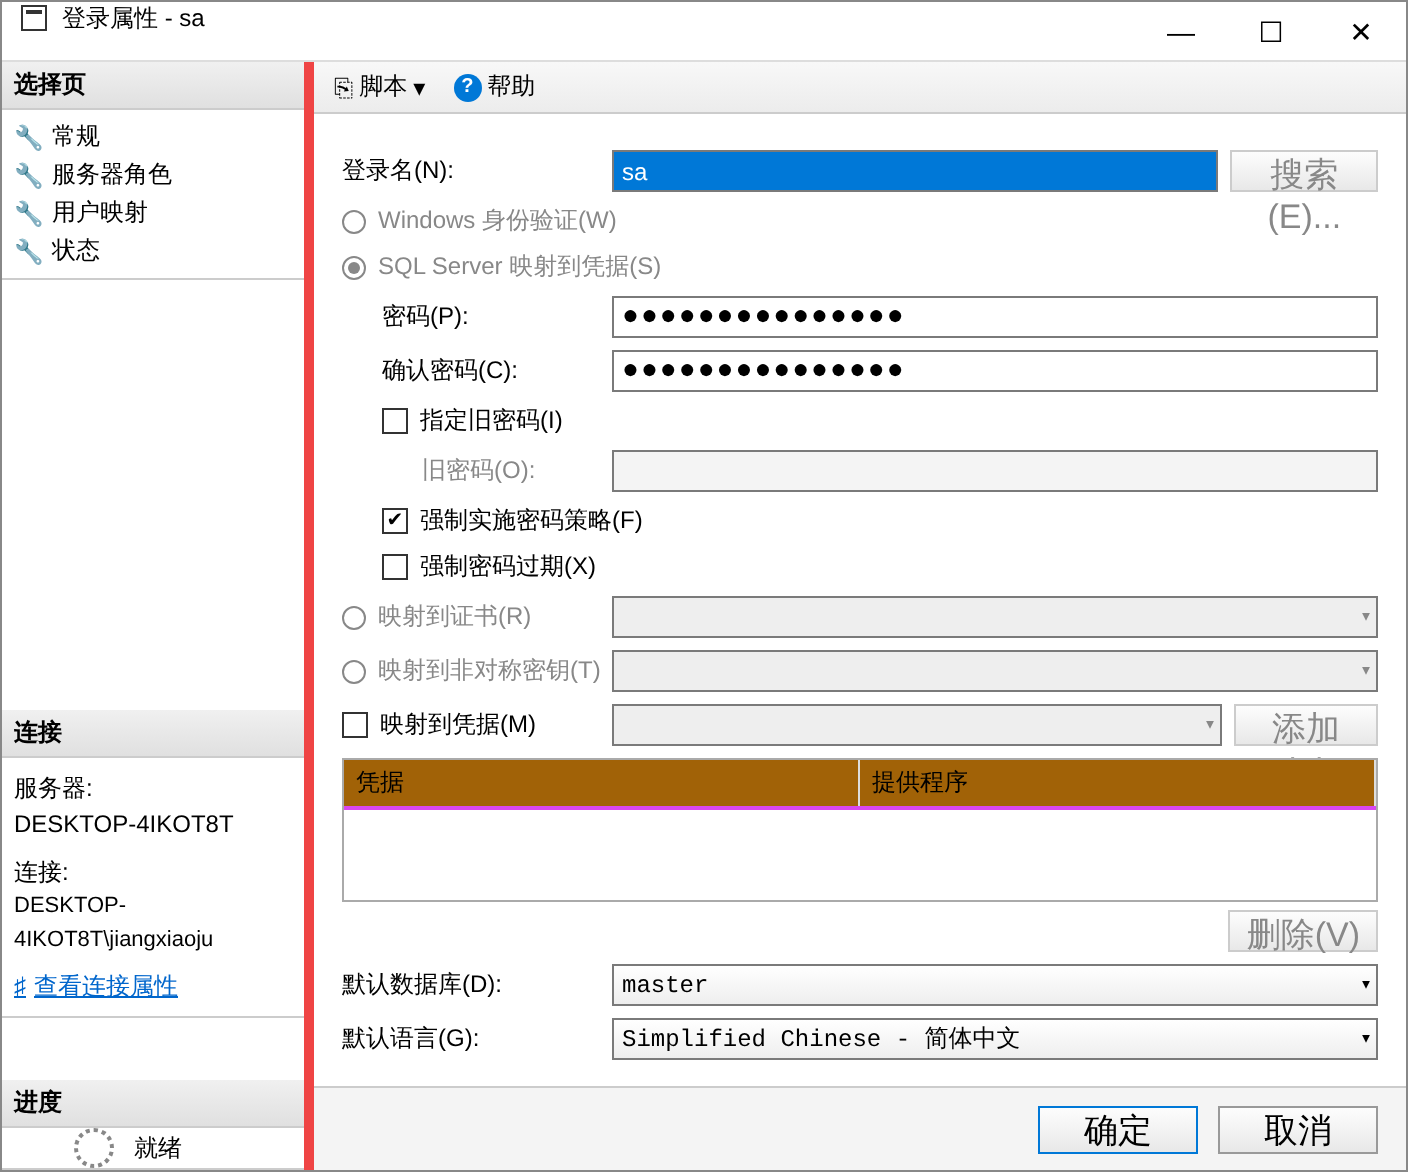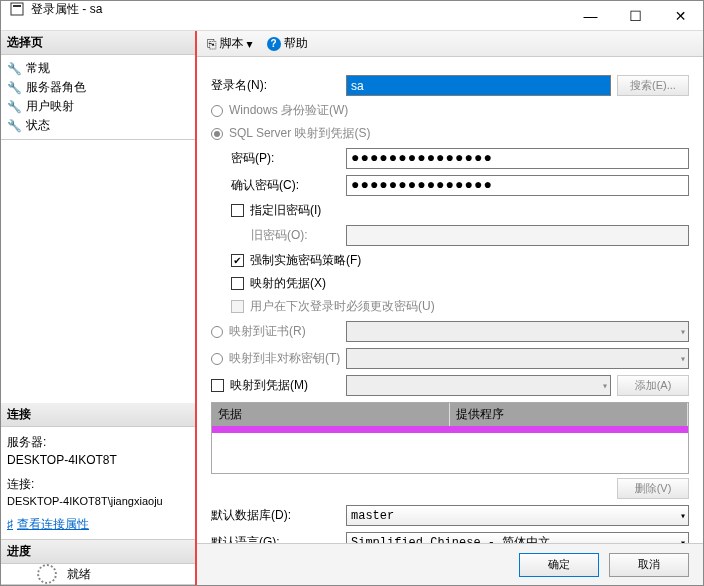--- a/index.html
+++ b/index.html
@@ -4,21 +4,21 @@
 <style>
 * { box-sizing: border-box; margin: 0; padding: 0; }
 body { font-family: "Microsoft YaHei", "SimSun", Tahoma, sans-serif; font-size: 12px; background: #fff; overflow: hidden; }
 .window { width: 704px; height: 586px; border: 1px solid #888; display: flex; flex-direction: column; background: #fff; }
 .titlebar { height: 30px; display: flex; align-items: flex-start; padding: 0 0 0 8px; background: #fff; border-bottom: 1px solid #ddd; }
 .titlebar .icon { width: 16px; height: 16px; margin-right: 6px; }
 .titlebar .title { flex: 1; }
 .winbtns { display: flex; height: 100%; }
 .winbtn { width: 45px; display: flex; align-items: center; justify-content: center; font-size: 14px; }
 .body { flex: 1; display: flex; overflow: hidden; }
-.sidebar { width: 196px; display: flex; flex-direction: column; border-right: 2px solid #ef4444; }
+.sidebar { width: 156px; display: flex; flex-direction: column; border-right: 5px solid #ef4444; gap: 31px; }
 .side-section { border-bottom: 1px solid #ccc; }
 .side-head { background: linear-gradient(#f0f0f0,#e0e0e0); font-weight: bold; padding: 3px 6px; border-bottom: 1px solid #ccc; }
 .side-items { padding: 4px 6px; }
 .side-item { display: flex; align-items: center; gap: 4px; padding: 1px 0; color: #000; }
 .side-item .wrench { color: #555; }
 .conn-body { padding: 6px; font-size: 12px; line-height: 1.5; }
 .conn-link { color: #0066cc; text-decoration: underline; display: flex; align-items: center; gap: 4px; margin-top: 6px; }
 .progress-body { display: flex; align-items: center; gap: 10px; margin-left: 36px; }
 .spinner { width: 20px; height: 20px; border: 2px dotted #888; border-radius: 50%; }
 .sidebar-flex { flex: 1; }
@@ -27,30 +27,30 @@
 .toolbar .tbtn { display: flex; align-items: center; gap: 3px; padding: 2px 4px; }
 .content { flex: 1; padding: 18px 14px 8px 14px; overflow: hidden; }
 .row { display: flex; align-items: center; margin-bottom: 6px; }
 .lbl { width: 135px; padding-left: 0; }
 .lbl.indent1 { padding-left: 20px; }
 .lbl.indent2 { padding-left: 40px; }
 .field { flex: 1; display: flex; gap: 6px; }
 .txtinput { height: 21px; border: 1px solid #7a7a7a; padding: 0 4px; font-family: inherit; font-size: 12px; width: 100%; }
 .txtinput.highlight { background: #0078d7; color: #fff; }
 .txtinput.disabled { background: #f4f4f4; color: #888; }
-.btn { height: 21px; min-width: 72px; padding: 0 8px; background: linear-gradient(#fdfdfd,#e8e8e8); border: 1px solid #999; font-family: inherit; font-size: 11px; }
+.btn { height: 21px; min-width: 72px; padding: 0 8px; background: linear-gradient(#fdfdfd,#e8e8e8); border: 1px solid #999; font-family: inherit; font-size: 17px; }
 .btn.disabled { color: #888; border-color: #ccc; }
 .radio, .chk { display: flex; align-items: center; gap: 6px; }
 .radio.disabled, .chk.disabled, .disabled-text { color: #888; }
 .passdots { letter-spacing: 1px; font-size: 14px; }
 .combo { height: 21px; border: 1px solid #7a7a7a; background: linear-gradient(#fff,#eee); display: flex; align-items: center; justify-content: space-between; padding: 0 2px 0 4px; font-family: "Courier New", monospace; width: 100%; }
 .combo .arrow { font-size: 10px; }
 .combo.disabled { background: #eee; color: #888; }
 .grid { border: 1px solid #aaa; height: 72px; background: #fff; }
-.grid-head { display: flex; border-bottom: 7px solid #d946ef; background: #a3a3a3; }
+.grid-head { display: flex; border-bottom: 2px solid #d946ef; background: #a16207; }
 .grid-col { flex: 1; padding: 3px 6px; border-right: 1px solid #ddd; }
 .footer { height: 42px; border-top: 1px solid #ccc; display: flex; align-items: center; justify-content: flex-end; padding: 14px 14px; gap: 10px; background: #f4f4f4; }
 .btn.footer-btn { min-width: 80px; height: 24px; }
 .btn.primary { border-color: #0078d7; }
 .help-icon { width: 14px; height: 14px; border-radius: 50%; background: #0078d7; color: #fff; display: inline-flex; align-items: center; justify-content: center; font-size: 10px; font-weight: bold; }
 .chk-box { width: 13px; height: 13px; border: 1px solid #333; display: inline-flex; align-items: center; justify-content: center; background: #fff; font-size: 10px; line-height: 1; }
 .chk-box.checked::after { content: "✔"; color: #000; }
 .chk-box.disabled { border-color: #bbb; background: #f4f4f4; }
 .radio-circle { width: 12px; height: 12px; border: 1px solid #888; border-radius: 50%; display: inline-flex; align-items: center; justify-content: center; }
 .radio-circle.selected::after { content: ""; width: 6px; height: 6px; background: #888; border-radius: 50%; }
@@ -183,27 +183,21 @@
 
         <div class="row" style="padding-left:20px">
           <div class="chk">
             <span class="chk-box checked"></span>
             <span>强制实施密码策略(F)</span>
           </div>
         </div>
         <div class="row" style="padding-left:20px">
           <div class="chk">
             <span class="chk-box"></span>
-            <span>映射的凭据(X)</span>
-          </div>
-        </div>
-        <div class="row" style="padding-left:20px">
-          <div class="chk disabled">
-            <span class="chk-box disabled"></span>
-            <span>用户在下次登录时必须更改密码(U)</span>
+            <span>强制密码过期(X)</span>
           </div>
         </div>
 
         <div class="row">
           <div class="lbl">
               <div class="radio disabled">
                 <span class="radio-circle"></span>
                 <span>映射到证书(R)</span>
               </div>
             </div>

